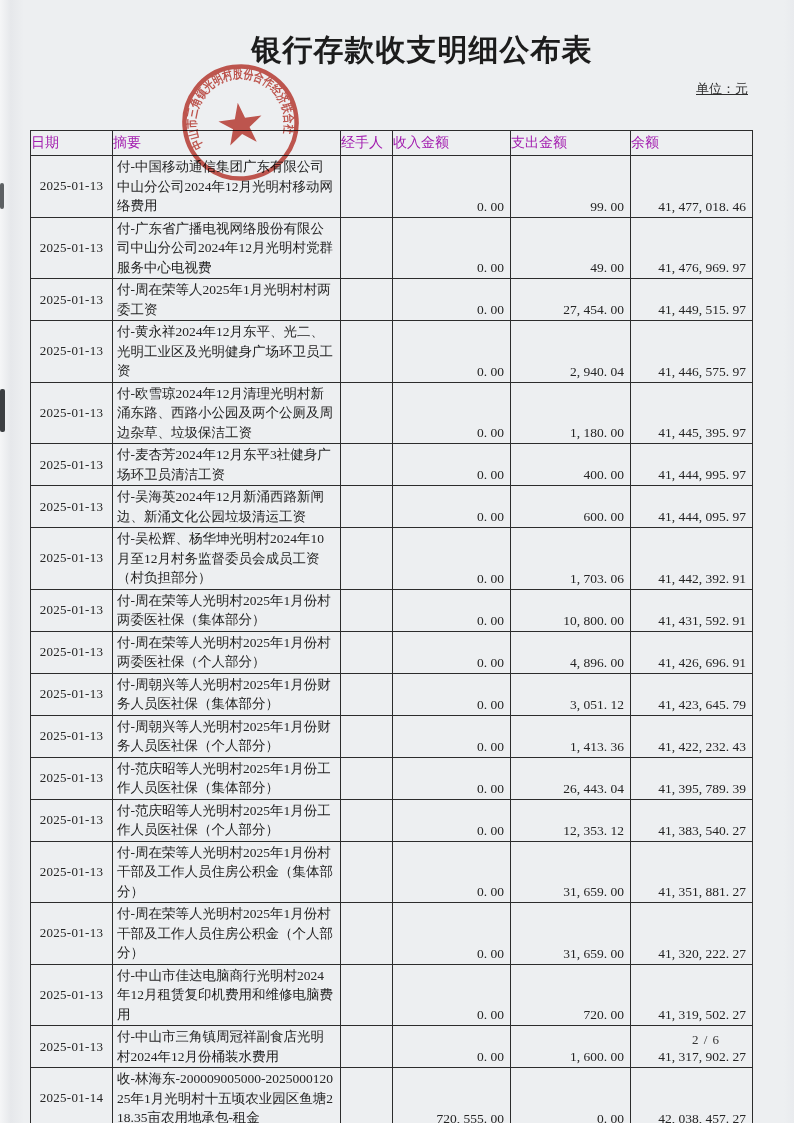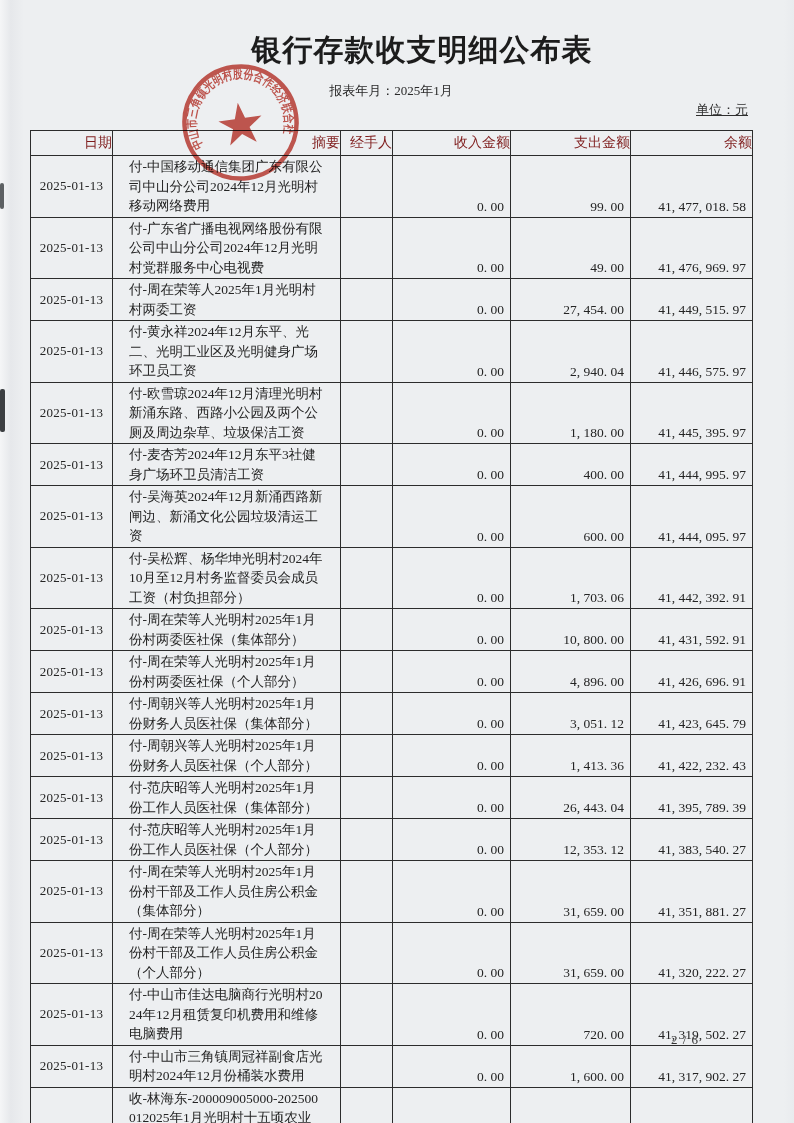--- a/index.html
+++ b/index.html
@@ -36,34 +36,34 @@
   .currency-unit{position:absolute;right:4px;top:1px;text-decoration:underline;}
 
   table.ledger{
     position:absolute;left:30px;top:130px;width:722px;
     border-collapse:collapse;table-layout:fixed;
     background:transparent;
   }
   .ledger th,.ledger td{border:1.5px solid #2c2c2c;}
   .ledger th{
     font-weight:400;font-size:14px;height:22px;padding:1px 0;
-    text-align:right;vertical-align:middle;color:#7f1d1d;
+    text-align:left;vertical-align:middle;color:#a21caf;
   }
   .ledger td{font-size:13.5px;color:#242424;}
   td.c-date{text-align:center;vertical-align:middle;white-space:nowrap;font-size:13px;letter-spacing:0.3px;margin-left:8px;}
-  td.c-summary{text-align:left;vertical-align:middle;padding:1px 16px;line-height:19.5px;word-break:break-all;}
+  td.c-summary{text-align:left;vertical-align:middle;padding:1px 4px;line-height:19.5px;word-break:break-all;}
   td.c-handler{vertical-align:middle;}
   td.c-income,td.c-expense,td.c-balance{
     text-align:right;vertical-align:bottom;
     padding:1px 6px 2px 12px;white-space:nowrap;
   }
 
   .page-number{
-    position:absolute;left:630px;top:1032px;width:110px;
-    text-align:center;font-size:13px;letter-spacing:1px;color:#333;
+    position:absolute;left:610px;top:1032px;width:110px;
+    text-align:right;font-size:13px;letter-spacing:1px;color:#333;
   }
 
   .stamp{
     position:absolute;left:181px;top:63px;width:119px;height:119px;
     transform:rotate(-8deg);
     opacity:0.84;mix-blend-mode:multiply;
     pointer-events:none;
   }
   .stamp text{font-family:"Liberation Sans", sans-serif;font-weight:700;}
 </style>
@@ -74,25 +74,20 @@
 
   <div class="edge-left"></div>
   <div class="edge-right"></div>
   <div class="scan-mark-a"></div>
   <div class="scan-mark-b"></div>
 
   <div class="title-row">
     <span class="shift"><span class="doc-title">银行存款收支明细公布表</span></span>
   </div>
 
-  <div class="subtitle-row">
-    <span class="shift">
-      <span>报表年月：</span><span>2025年1月</span>
-    </span>
-  </div>
 
   <div class="meta-row">
     <div class="currency-unit">
       <span>单位：</span><span>元</span>
     </div>
   </div>
 
   <table class="ledger">
     <colgroup>
       <col style="width:82px">
@@ -112,21 +107,21 @@
         <th>余额</th>
       </tr>
     </thead>
     <tbody>
     <tr>
       <td class="c-date">2025-01-13</td>
       <td class="c-summary">付-中国移动通信集团广东有限公司中山分公司2024年12月光明村移动网络费用</td>
       <td class="c-handler"></td>
       <td class="c-income">0. 00</td>
       <td class="c-expense">99. 00</td>
-      <td class="c-balance">41, 477, 018. 58</td>
+      <td class="c-balance">41, 477, 018. 46</td>
     </tr>
 
     <tr>
       <td class="c-date">2025-01-13</td>
       <td class="c-summary">付-广东省广播电视网络股份有限公司中山分公司2024年12月光明村党群服务中心电视费</td>
       <td class="c-handler"></td>
       <td class="c-income">0. 00</td>
       <td class="c-expense">49. 00</td>
       <td class="c-balance">41, 476, 969. 97</td>
     </tr>

